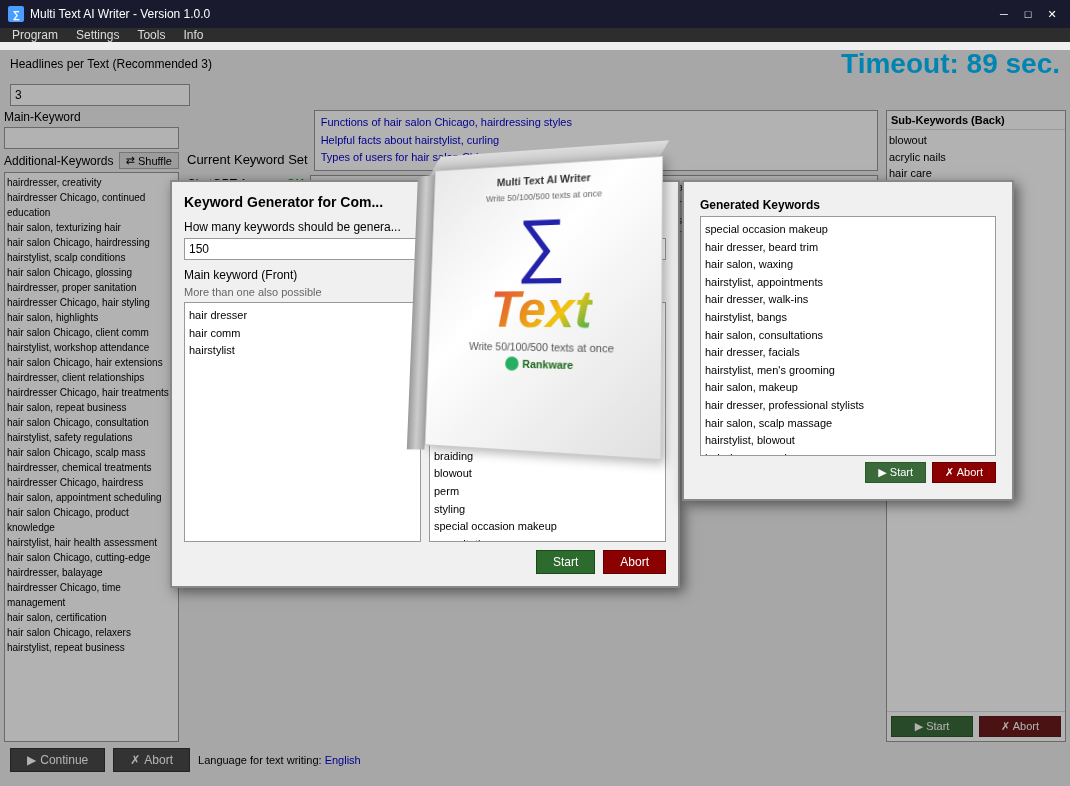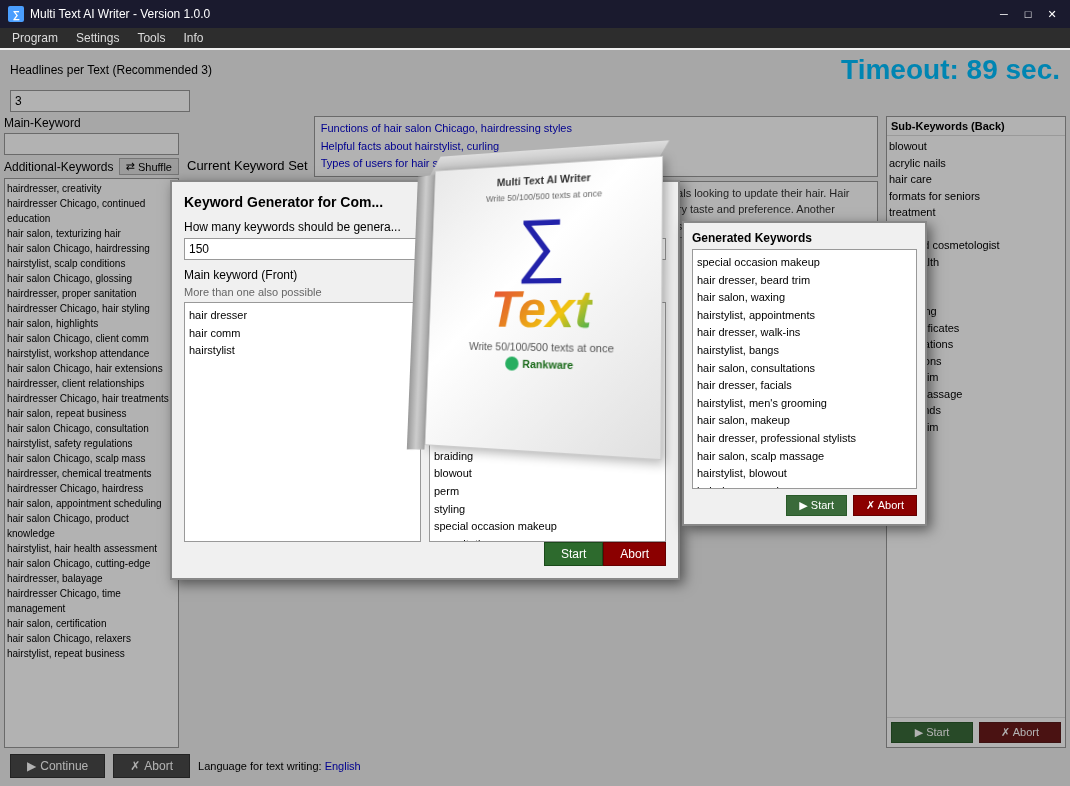--- a/index.html
+++ b/index.html
@@ -54,21 +54,21 @@
       font-size: 11px;
       display: flex;
       align-items: center;
       justify-content: center;
     }
 
     
     .menu-bar {
       background: #2d2d2d;
       color: #ddd;
-      height: 20px;
+      height: 14px;
       display: flex;
       align-items: center;
       padding: 0 4px;
       gap: 2px;
     }
     .menu-item {
       padding: 2px 8px;
       cursor: pointer;
       font-size: 12px;
       border-radius: 2px;
@@ -361,21 +361,23 @@
       background: #fff;
       height: 240px;
       overflow-y: auto;
       padding: 4px;
       font-size: 11px;
       line-height: 1.6;
     }
 
     .modal-buttons {
       display: flex;
+      gap: 8px;
       justify-content: flex-end;
+      margin-top: 8px;
     }
 
     .modal-start-btn {
       background: #2d6a2d;
       color: #fff;
       border: 1px solid #1a4a1a;
       padding: 4px 16px;
       font-size: 12px;
       cursor: pointer;
     }
@@ -700,21 +702,21 @@
           </div>
       </div>
     </div>
 
     <div class="modal-buttons">
       <button class="modal-start-btn">Start</button>
       <button class="modal-abort-btn">Abort</button>
     </div>
   </div>
 
-  <div style="position:absolute;top:130px;left:682px;width:245px;background:#f0f0f0;border:2px solid #888;box-shadow:4px 4px 12px rgba(0,0,0,0.5);padding:8px;z-index:20;margin-top:41px;">
+  <div style="position:absolute;top:130px;left:682px;width:332px;background:#f0f0f0;border:2px solid #888;box-shadow:4px 4px 12px rgba(0,0,0,0.5);padding:16px;z-index:20;">
     <div style="font-size:12px;font-weight:bold;margin-bottom:4px;">Generated Keywords</div>
     <div style="border:1px solid #999;background:#fff;height:240px;overflow-y:auto;padding:4px;font-size:11px;line-height:1.6;" id="generated-list">
         <div>special occasion makeup</div>
         <div>hair dresser, beard trim</div>
         <div>hair salon, waxing</div>
         <div>hairstylist, appointments</div>
         <div>hair dresser, walk-ins</div>
         <div>hairstylist, bangs</div>
         <div>hair salon, consultations</div>
         <div>hair dresser, facials</div>

